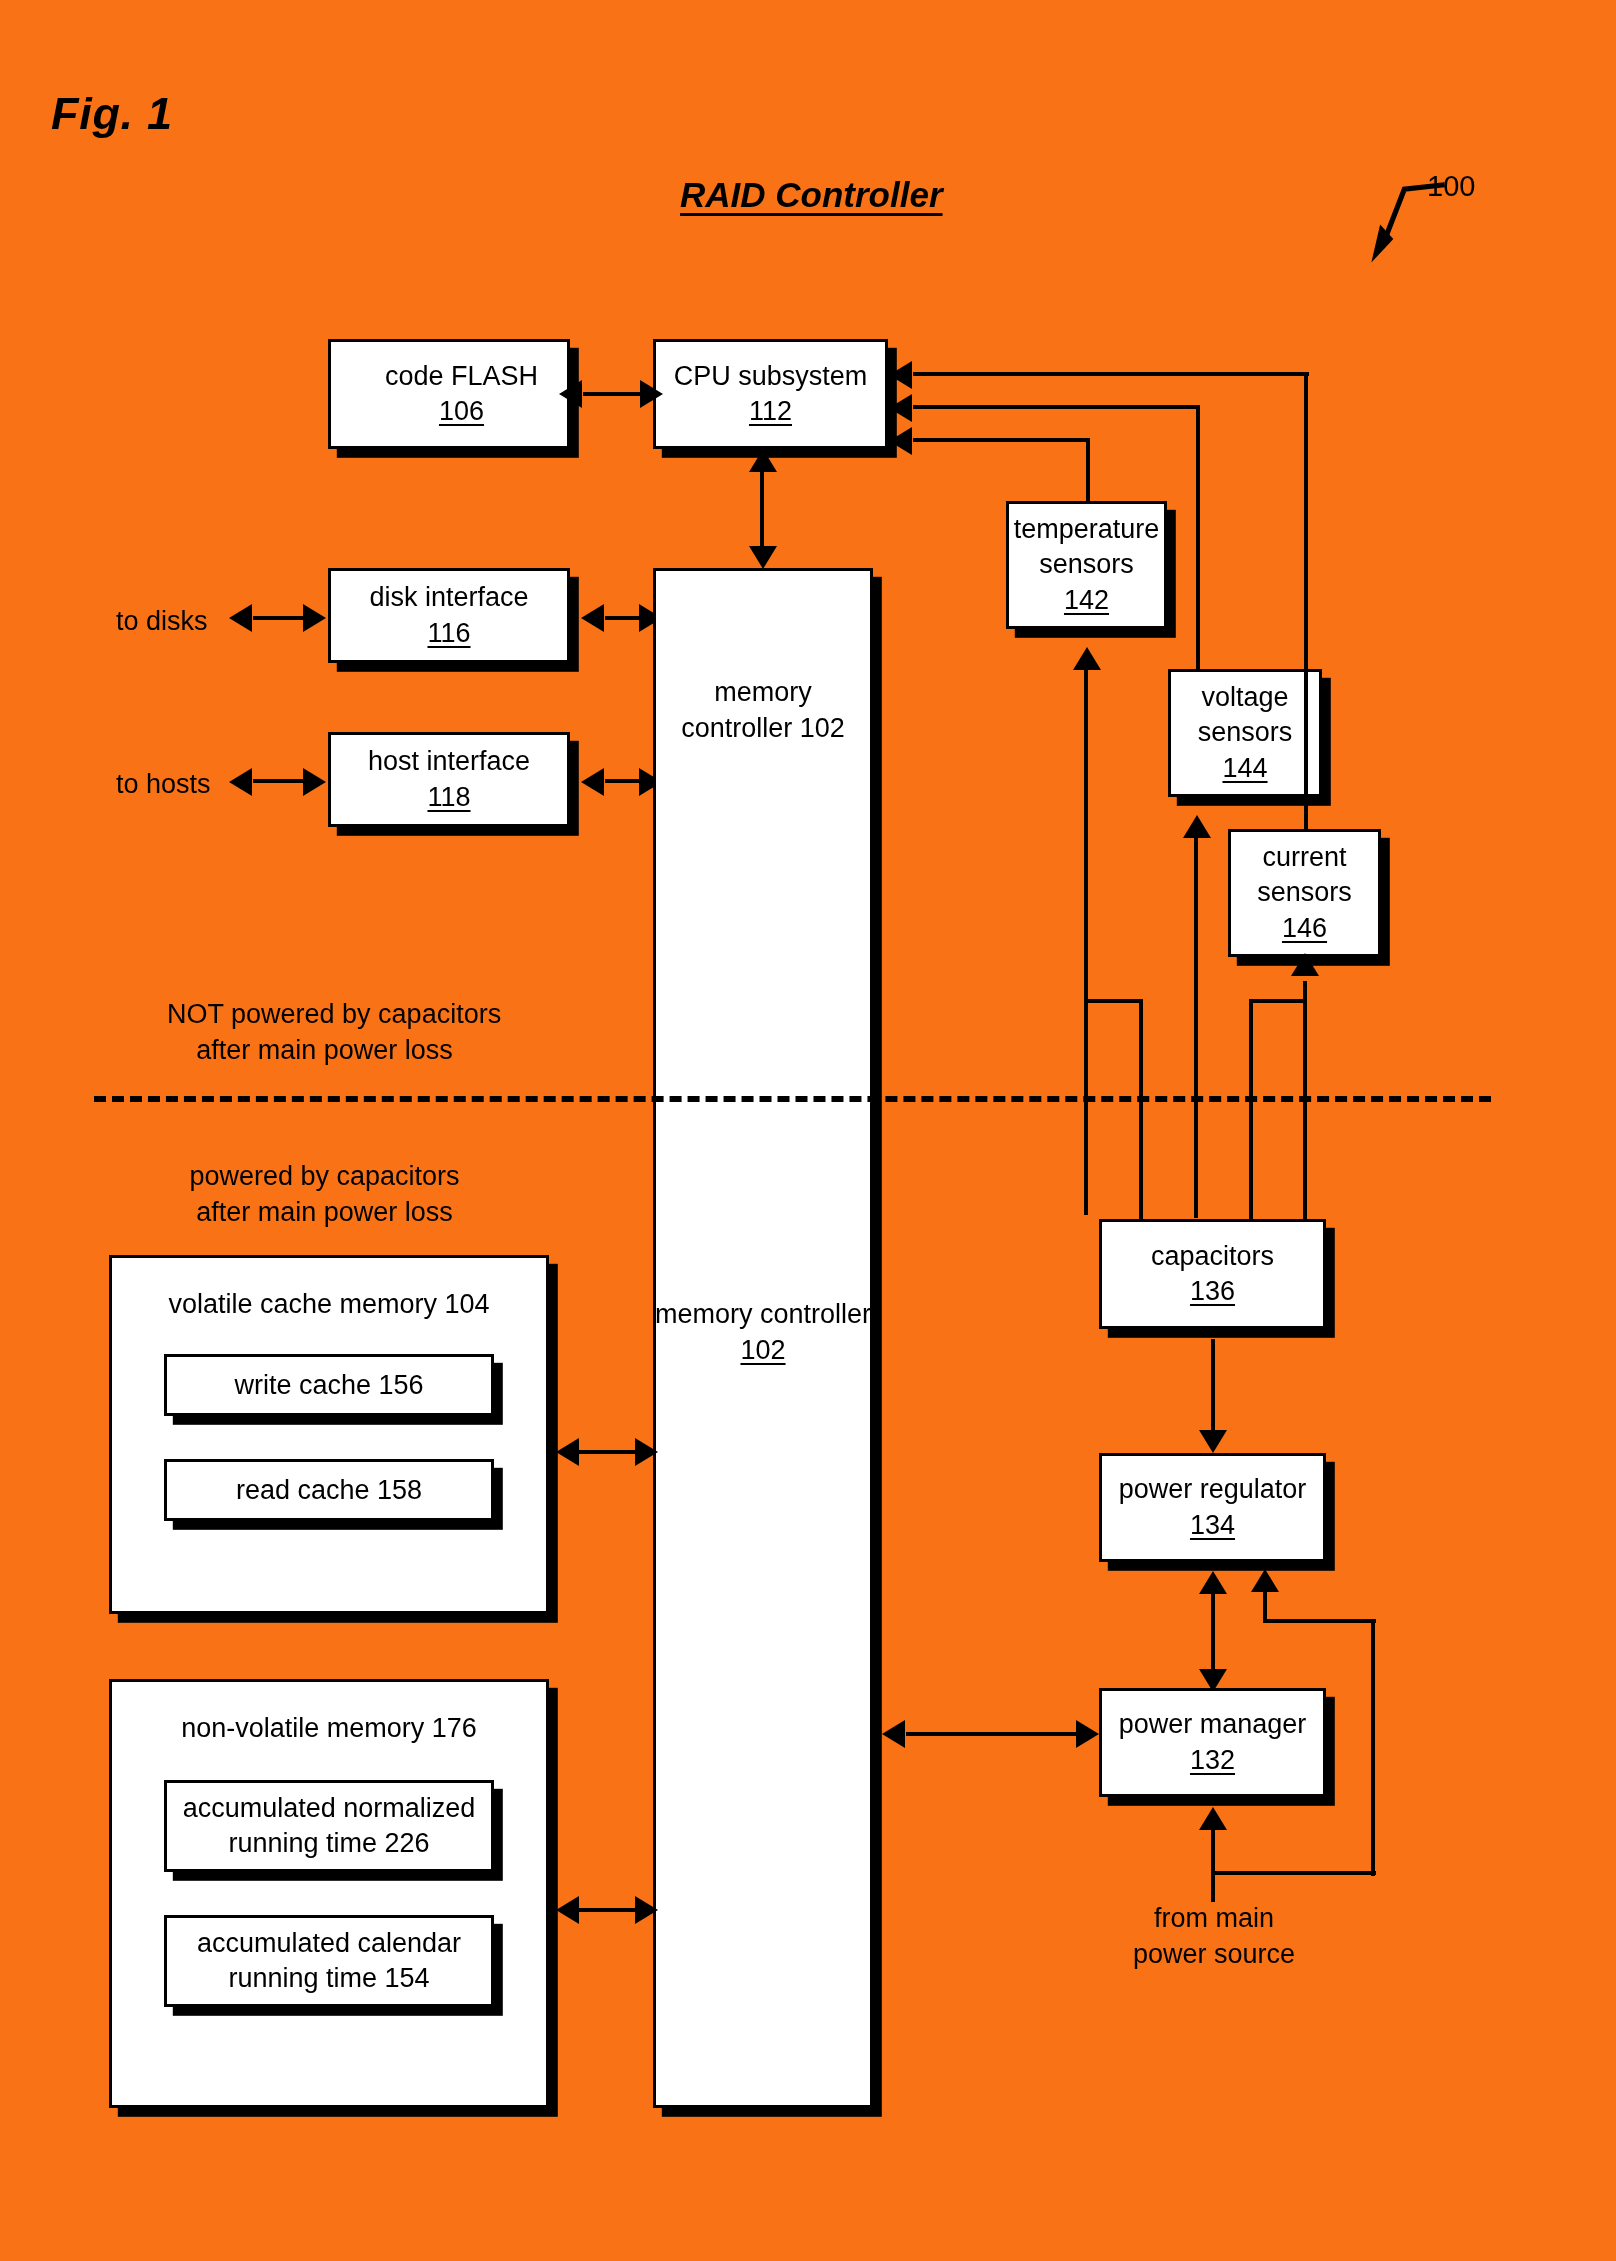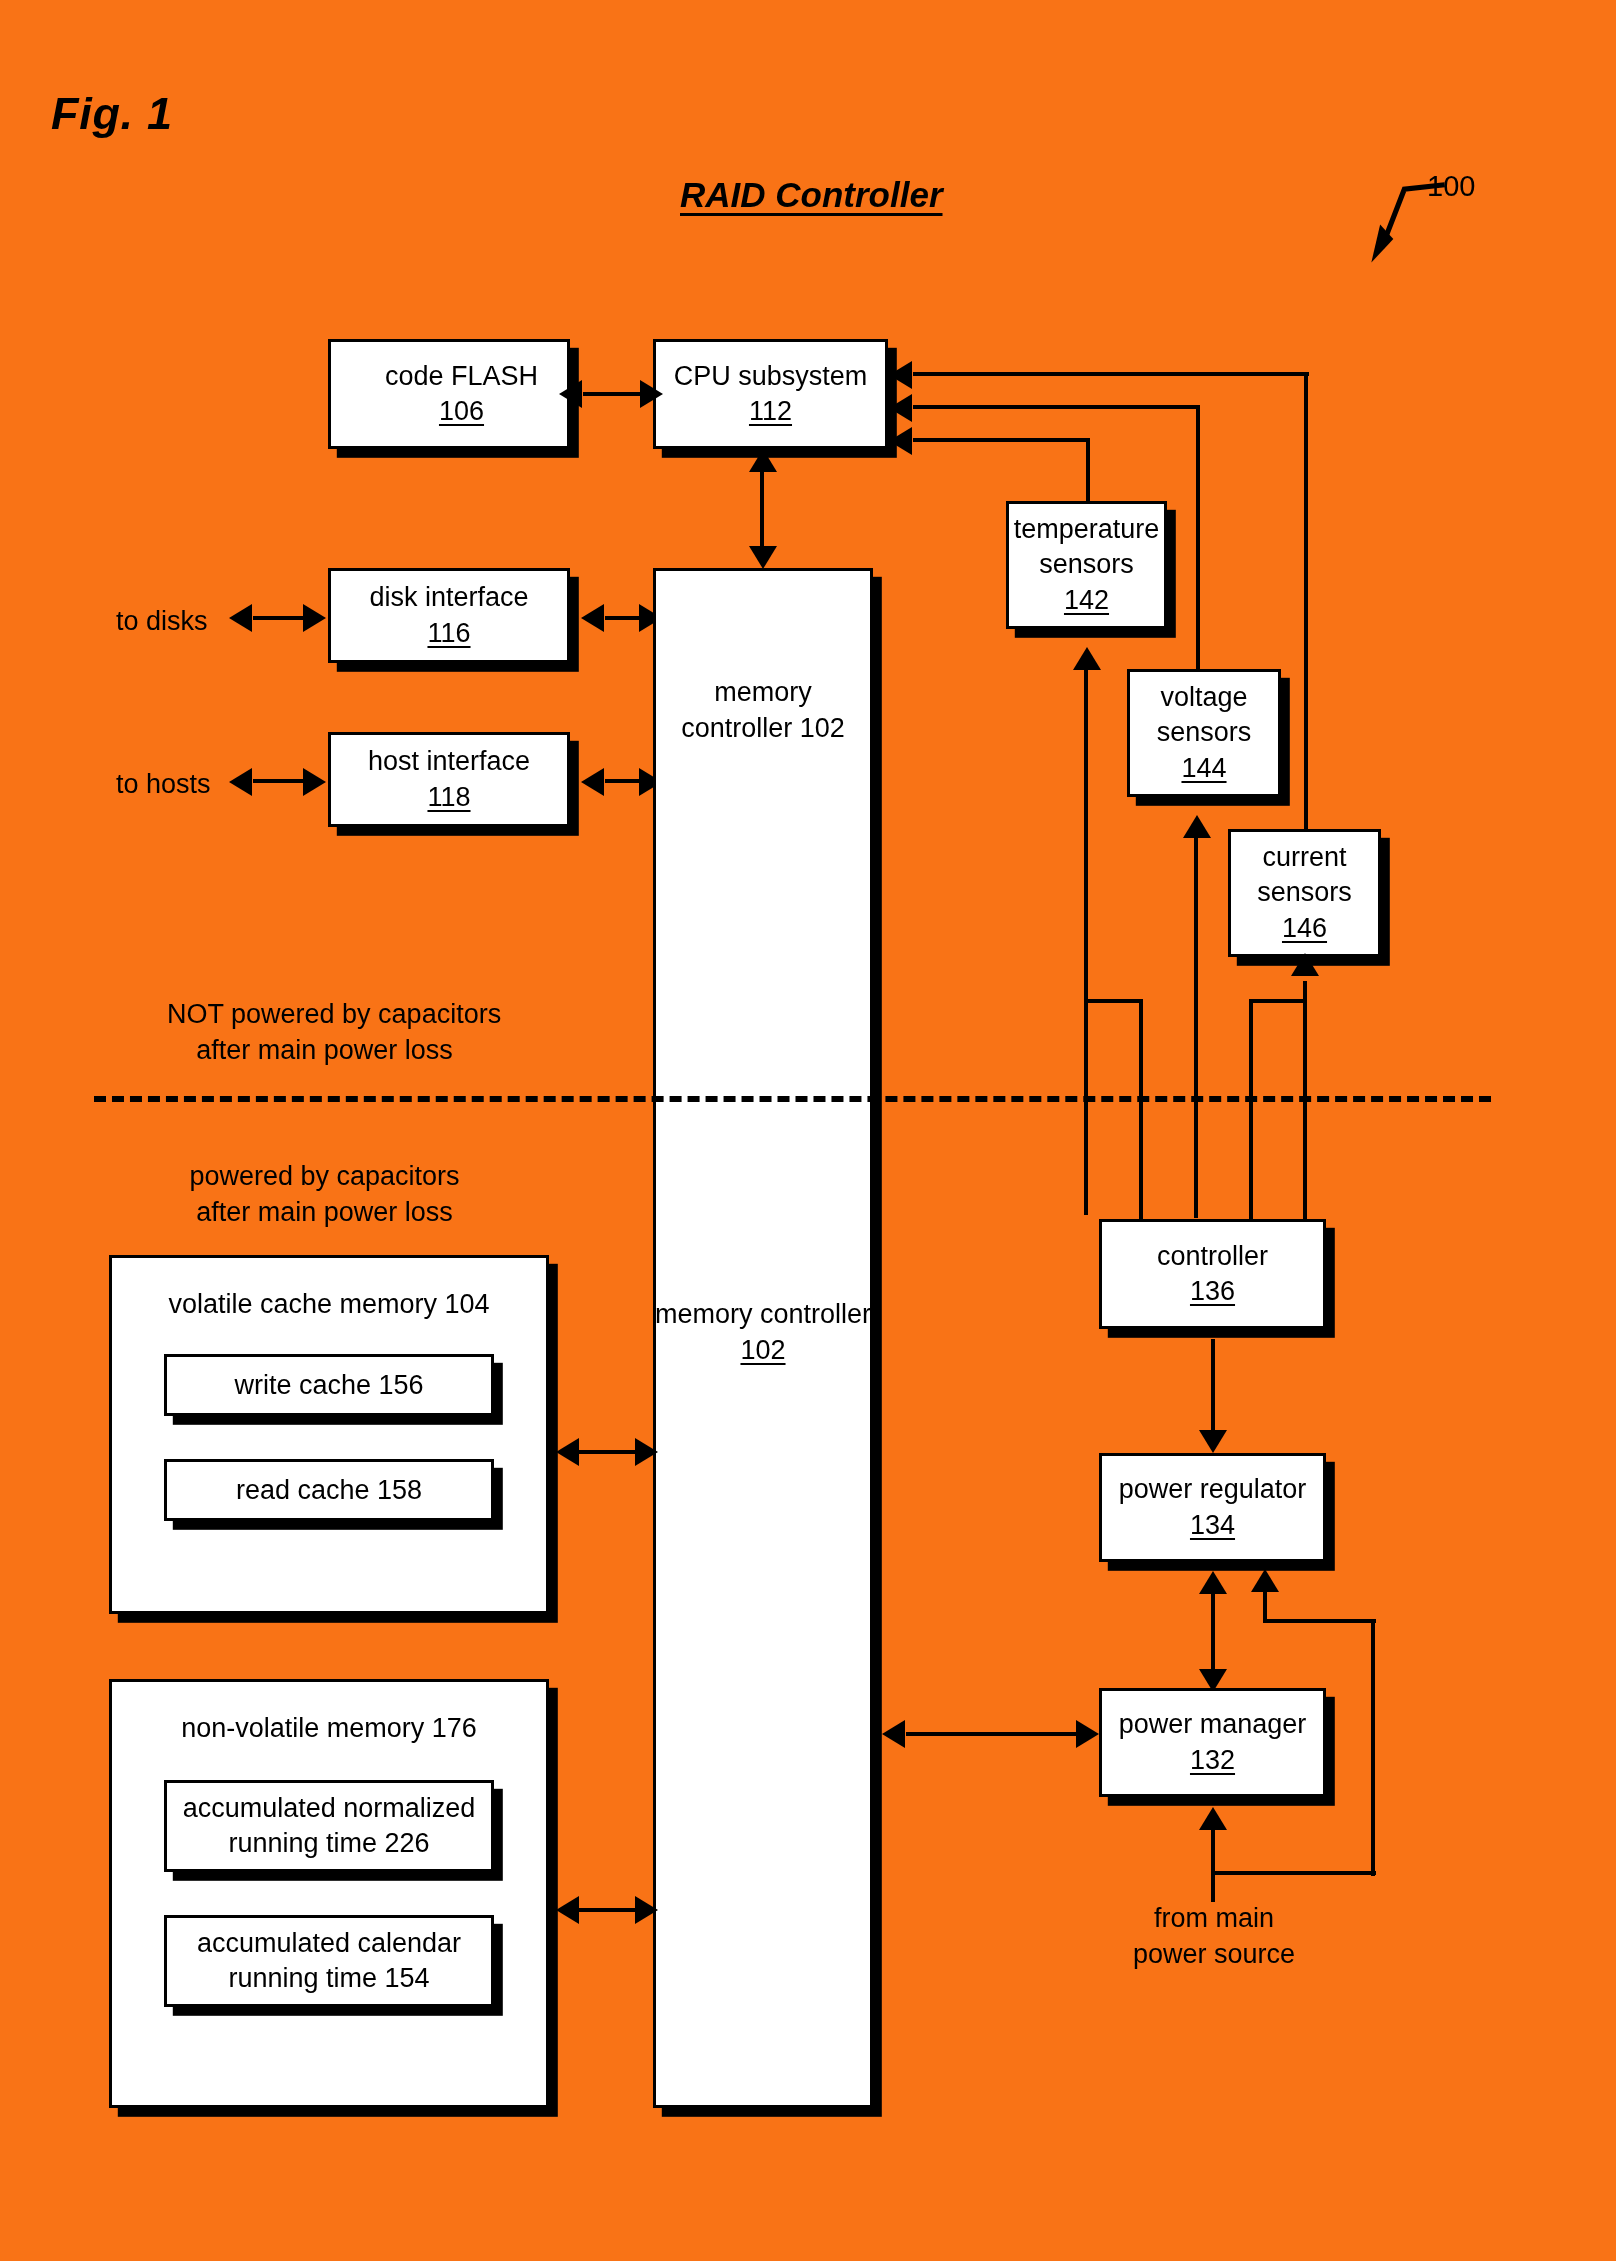--- a/index.html
+++ b/index.html
@@ -211,21 +211,21 @@
     <span>memory controller</span><br>
     <span style="text-decoration:underline; text-underline-offset:3.7px;">102</span>
   </div>
 
   <div class="box" style="left:1006px; top:501px; width:161px; height:128px;">
     <span class="ttl">temperature</span>
     <span class="ttl">sensors</span>
     <span class="num">142</span>
   </div>
 
-  <div class="box" style="left:1127px; top:669px; width:154px; height:128px;">
+  <div class="box" style="left:1168px; top:669px; width:154px; height:128px;">
     <span class="ttl">voltage</span>
     <span class="ttl">sensors</span>
     <span class="num">144</span>
   </div>
 
   <div class="box" style="left:1228px; top:829px; width:153px; height:128px;">
     <span class="ttl">current</span>
     <span class="ttl">sensors</span>
     <span class="num">146</span>
   </div>
@@ -307,21 +307,21 @@
         <span class="inline-num">154</span>
       </div>
     </div>
   </div>
 
   <div class="hline" style="left:579px; top:1908px; width:57px;"></div>
   <div class="arr arr-l" style="left:556px; top:1896px;"></div>
   <div class="arr arr-r" style="left:635px; top:1896px;"></div>
 
   <div class="box" style="left:1099px; top:1219px; width:227px; height:110px;">
-    <span class="ttl">controller</span>
+    <span class="ttl">capacitors</span>
     <span class="num">136</span>
   </div>
 
   <div class="vline" style="left:1211px; top:1339px; height:95px;"></div>
   <div class="arr arr-d" style="left:1199px; top:1430px;"></div>
 
   <div class="box" style="left:1099px; top:1453px; width:227px; height:109px;">
     <span class="ttl">power regulator</span>
     <span class="num">134</span>
   </div>

